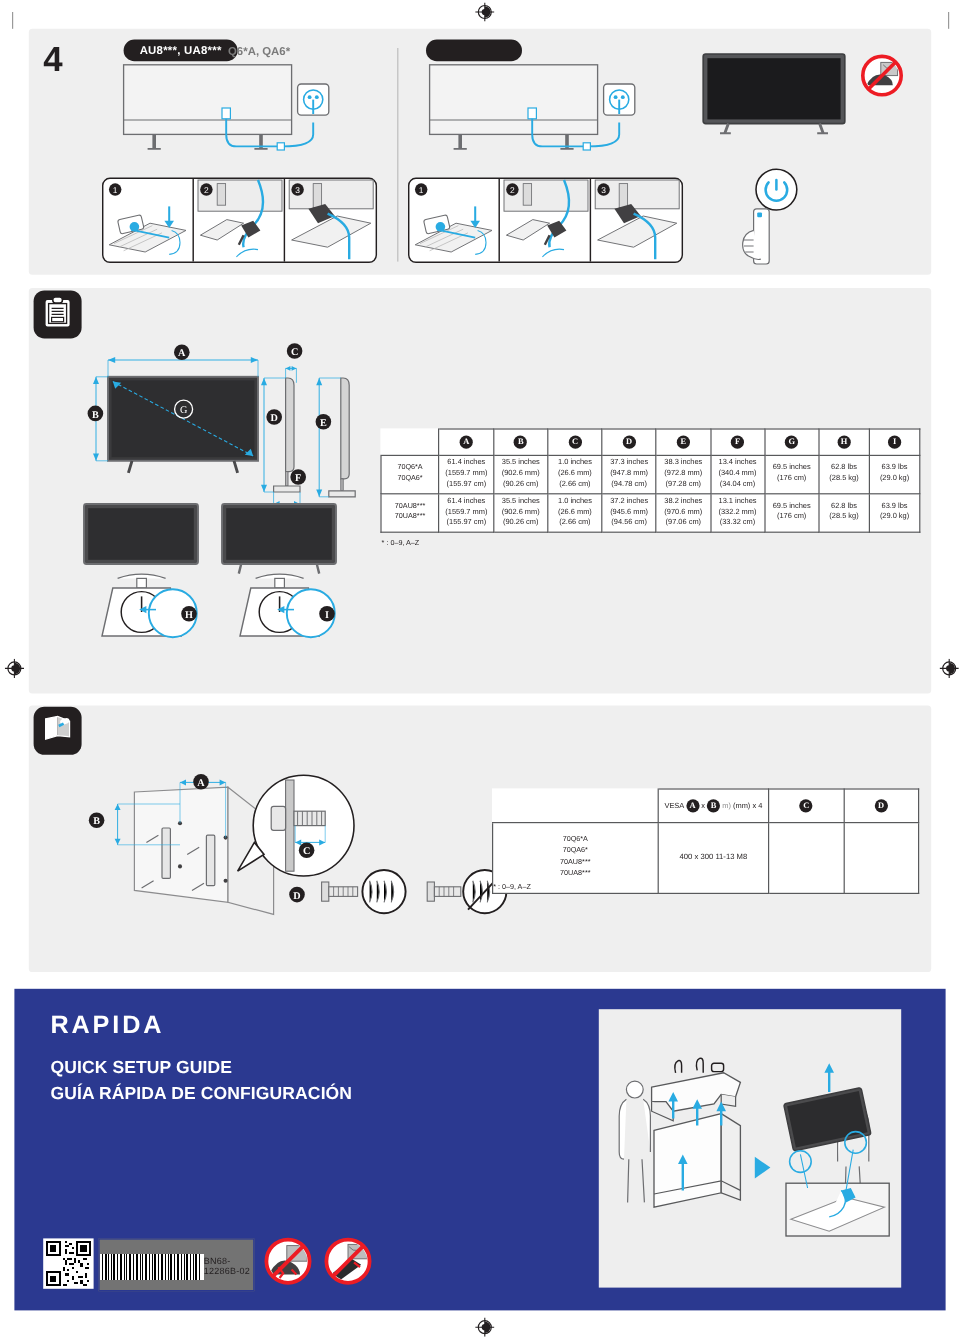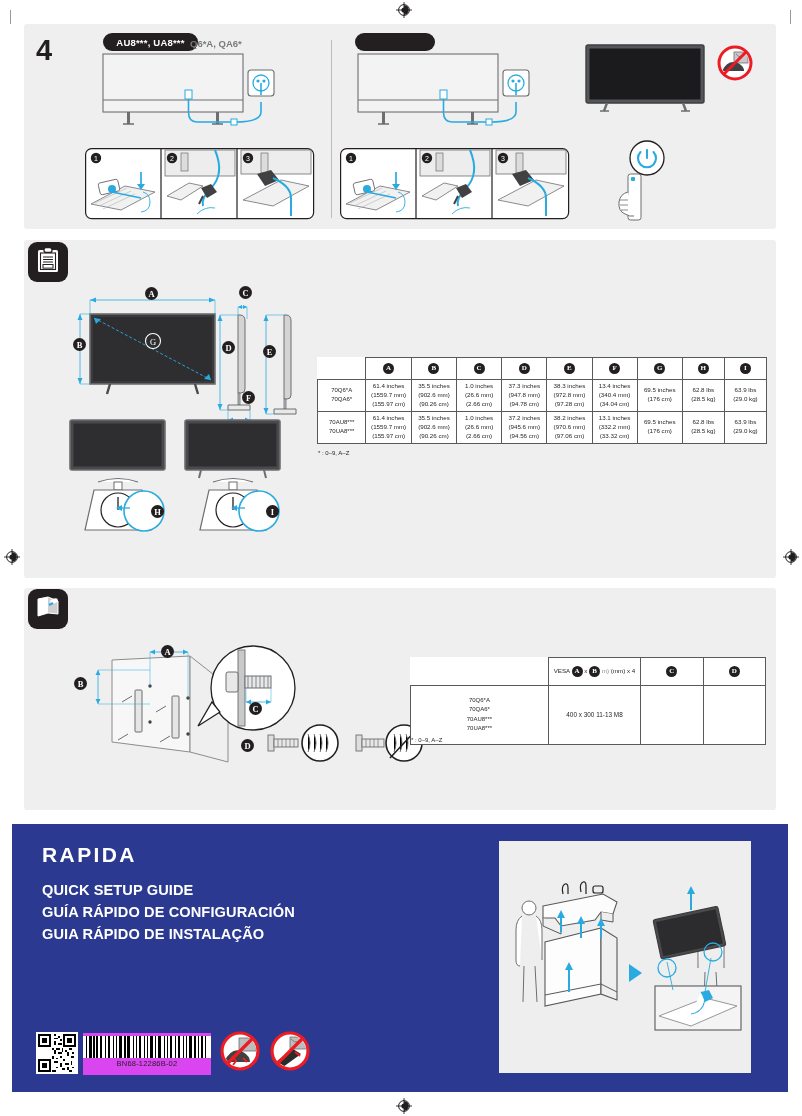--- a/index.html
+++ b/index.html
@@ -62,22 +62,22 @@
 
   
   .banner{position:absolute;background:#2b3990;}
   .samsung-logo{position:absolute;color:#fff;font-size:21px;font-weight:bold;
         letter-spacing:2.4px;font-family:"Liberation Sans",sans-serif;}
   .titles{position:absolute;color:#fff;font-weight:bold;font-size:14.6px;
         line-height:1.5;letter-spacing:.1px;}
   .titles div{white-space:nowrap;}
 
   .qr{position:absolute;background:#fff;display:flex;align-items:center;justify-content:center;}
-  .barcode-box{position:absolute;background:#d946ef;border:1px solid #2b3990;
-        display:flex;flex-direction:column;align-items:center;justify-content:flex-start;}
+  .barcode-box{position:absolute;background:#737373;border:1px solid #2b3990;
+        display:flex;flex-direction:row;align-items:center;justify-content:flex-start;}
   .barcode-bars{width:100%;height:22px;}
   .barcode-text{font-size:7.5px;color:#231f20;margin-top:1px;letter-spacing:.2px;}
 
   .prohib{position:absolute;}
 
   .illus-box{position:absolute;background:#eeeeee;}
 
   
   .ill{position:absolute;}
   .ill svg{display:block;overflow:visible;}
@@ -636,22 +636,21 @@
 </table>
 
 <div class="footnote" style="left:411px;top:737px;">* : 0–9, A–Z</div>
 
 <div class="banner" style="left:12px;top:824px;width:776px;height:268px;"></div>
 
 <div class="samsung-logo" style="left:42px;top:843px;">RAPIDA</div>
 
 <div class="titles" style="left:42px;top:880px;">
   <div>QUICK SETUP GUIDE</div>
-  <div>GUÍA RÁPIDO DE CONFIGURACIÓN</div>
-  <div>GUIA RÁPIDO DE INSTALAÇÃO</div>
+  <div>GUÍA RÁPIDA DE CONFIGURACIÓN</div>
 </div>
 
 <div class="qr" style="left:36px;top:1032px;width:42px;height:42px;">
   <svg width="38" height="38" viewBox="0 0 21 21" shape-rendering="crispEdges">
     <rect width="21" height="21" fill="#fff"></rect>
     <g fill="#000">
       <path d="M0 0h7v7H0zm1 1v5h5V1z"></path>
         <rect x="2" y="2" width="3" height="3"></rect>
       <path d="M14 0h7v7h-7zm1 1v5h5V1z"></path>
         <rect x="16" y="2" width="3" height="3"></rect>

